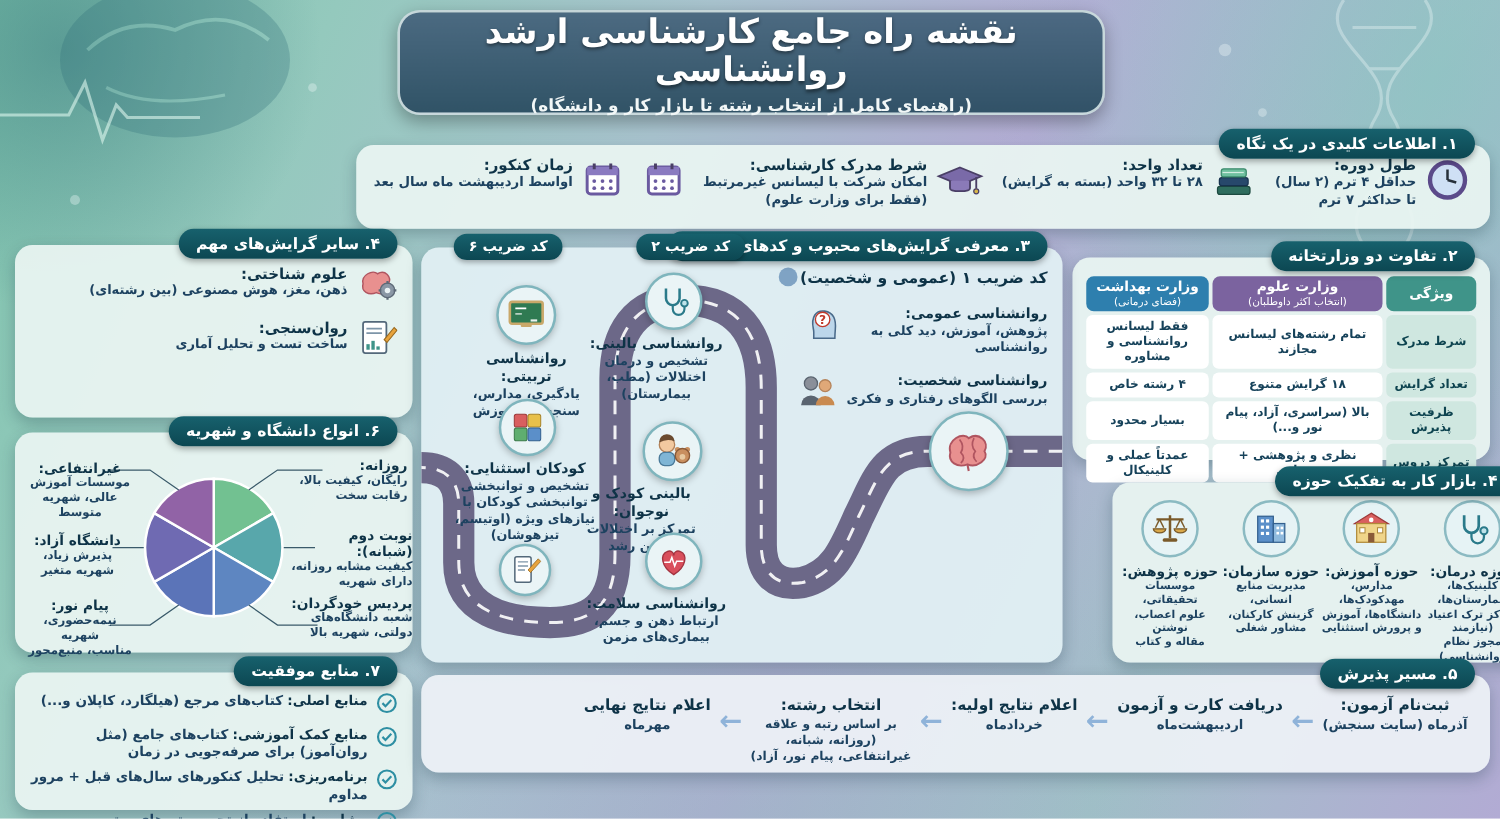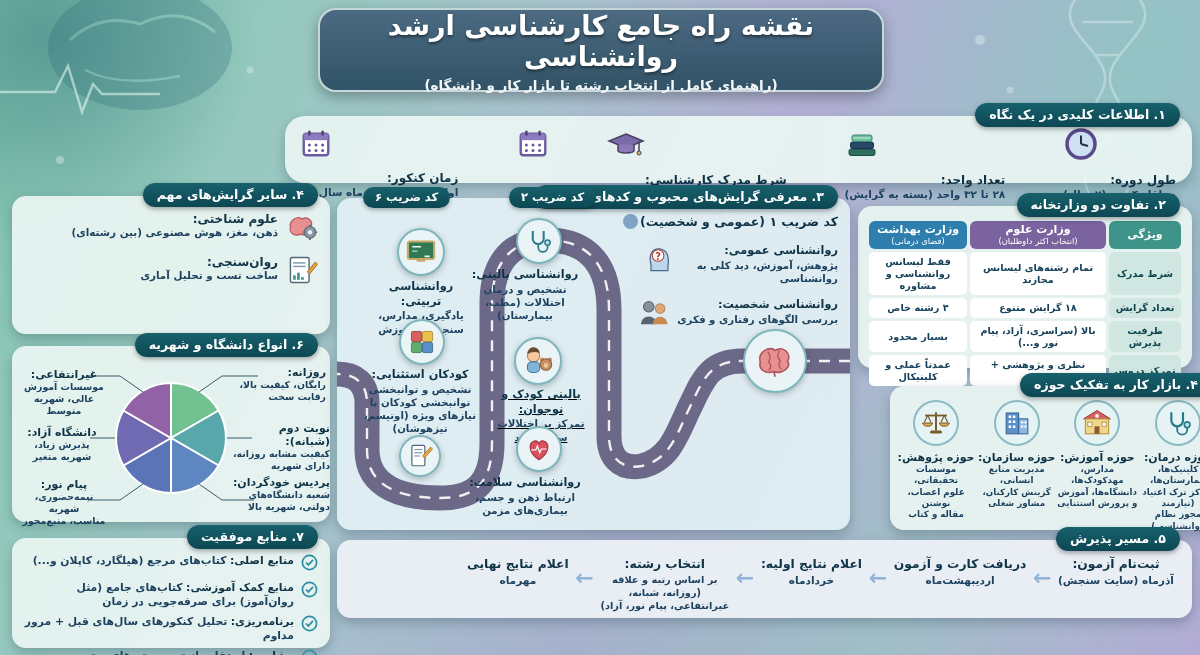--- a/index.html
+++ b/index.html
@@ -36,23 +36,23 @@
     position: absolute; left: 318px; top: 8px; width: 566px; height: 84px;
     background: linear-gradient(180deg, rgba(72,102,126,0.96), rgba(44,78,98,0.96));
     border: 2px solid rgba(222,236,236,0.85); border-radius: 18px;
     text-align: center; color: #fff; z-index: 3;
     box-shadow: 0 5px 14px rgba(0,0,0,0.3); 
   }
   .title-main { font-size: 27px; font-weight: bold; text-shadow: 0 2px 3px rgba(0,0,0,0.45); }
   .title-sub { font-size: 13.5px; font-weight: bold; margin-top: 5px; color: #f2f7f7; }
 
   
-  .key-info { left: 285px; top: 116px; width: 907px; height: 67px; border-radius: 20px; }
+  .key-info { left: 285px; top: 116px; width: 907px; height: 67px; }
   .ki-items { display: flex; justify-content: space-between; padding: 9px 16px 0 14px; gap: 6px; }
-  .ki-item { display: flex; align-items: flex-end; gap: 7px; flex-direction: column; }
+  .ki-item { display: flex; align-items: flex-start; gap: 7px; }
   .ki-title { font-weight: bold; font-size: 12px; color: #0e3347; }
   .ki-desc { font-size: 10.6px; color: #1d4260; white-space: pre-line; line-height: 1.35; font-weight: bold; }
   .ki-icon { flex: 0 0 auto; margin-top: 1px; }
 
   
   .om-item { display: flex; gap: 8px; align-items: flex-start; margin-bottom: 9px; }
   .om-title { font-weight: bold; font-size: 12px; color: #0e3347; }
   .om-desc { font-size: 10.4px; color: #1d4260; font-weight: bold; line-height: 1.3; }
 
   .other-majors { left: 12px; top: 196px; width: 318px; height: 138px; padding: 16px 12px 6px; }
@@ -565,21 +565,21 @@
       <svg width="32" height="30" viewBox="0 0 36 34">
           <circle cx="13" cy="11" r="7" fill="#f2c9a0" stroke="#b5835a" stroke-width="1.2"></circle>
           <path d="M6 9 a7 7 0 0 1 14 -1 q-7 -3 -14 1" fill="#6b4a2f"></path>
           <rect x="6" y="18" width="14" height="12" rx="5" fill="#7fb5d5" stroke="#4a7a9a" stroke-width="1.2"></rect>
           <circle cx="22.5" cy="15.5" r="2.4" fill="#c98f5f"></circle>
           <circle cx="31.5" cy="15.5" r="2.4" fill="#c98f5f"></circle>
           <circle cx="27" cy="21" r="6.5" fill="#c98f5f" stroke="#8a5a38" stroke-width="1.2"></circle>
           <circle cx="27" cy="22" r="2.6" fill="#e8c9a0"></circle>
         </svg>
     </div>
-    <div class="m-col" style="left:144px; top:190px; width:120px;text-decoration:underline;">
+    <div class="m-col" style="left:116px; top:190px; width:120px;">
       <div class="m-title">بالینی کودک و نوجوان:</div>
       <div class="m-desc">تمرکز بر اختلالات
 سنین رشد</div>
     </div>
     <div class="road-circle" style="left:179px; top:228px; width:46px; height:46px;">
       <svg width="28" height="26" viewBox="0 0 36 34">
           <path d="M18 31 C4 22 4 10 11 7 C15 5 18 8 18 11 C18 8 21 5 25 7 C32 10 32 22 18 31 Z" fill="#d94f5c" stroke="#a33340" stroke-width="1.4"></path>
           <polyline points="8,18 14,18 16,13 19,22 21,17 28,17" fill="none" stroke="#ffffff" stroke-width="1.6"></polyline>
         </svg>
     </div>

